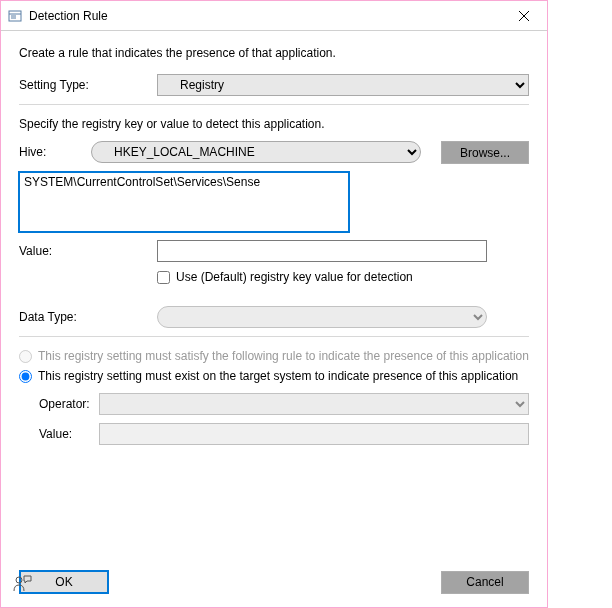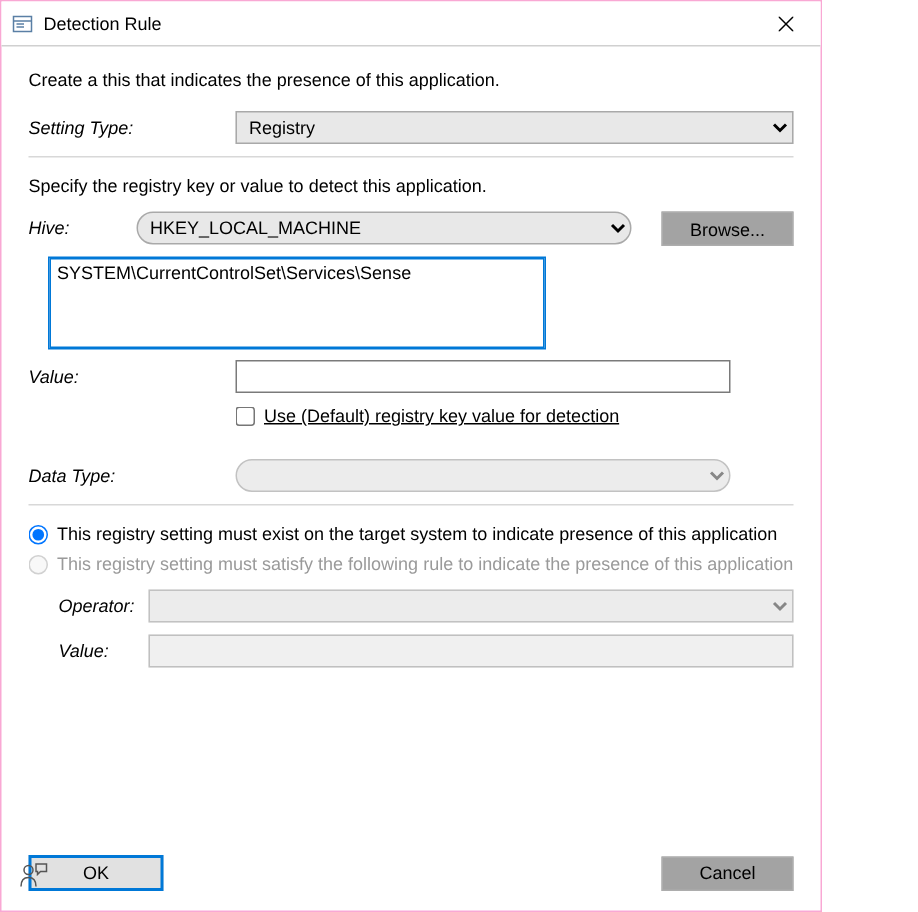--- a/index.html
+++ b/index.html
@@ -48,78 +48,76 @@
   }
   .intro { margin-bottom: 14px; }
   .row {
     display: flex;
     align-items: flex-start;
     margin-bottom: 8px;
   }
   .label-col {
     width: 138px;
     padding-top: 4px;
-    font-style: italic;
   }
   .field-col {
     flex: 1;
     display: flex;
     align-items: flex-start;
     gap: 10px;
   }
   hr.sep {
     border: none;
     border-top: 1px solid #d8d8d8;
     margin: 8px 0 12px 0;
   }
   .section-text { margin-bottom: 10px; }
   select.combo {
     height: 22px;
     border: 1px solid #a9a9a9;
     background: #e8e8e8;
     font-family: inherit;
     font-size: 12px;
-    padding: 0 4px;
+    padding: 0 18px;
   }
   select.combo.wide { width: 100%; }
   select.combo.mid { width: 330px; border-radius: 11px; }
   select.combo:disabled { color: #555; background:#e5e5e5; }
   button.std {
     width: 88px; height: 23px;
     border: 1px solid #adadad;
     background: #a3a3a3;
     font-family: inherit; font-size: 12px;
     cursor: pointer;
   }
   button.std:disabled { color:#888; }
   textarea.key {
     width: 330px; height: 60px;
     border: 1px solid #0078d7;
     outline: 1px solid #0078d7;
     font-family: inherit; font-size: 12px;
     padding: 2px 14px 2px 4px;
     resize: none;
     overflow-y: scroll;
-    margin-left: 14px;
   }
   input.txt {
     height: 22px;
     border: 1px solid #7a7a7a;
     font-family: inherit; font-size: 12px;
     padding: 0 4px;
   }
   input.txt:disabled, textarea:disabled { background:#f0f0f0; color:#888; border-color:#c0c0c0;}
   .checkbox-row {
     display: flex;
     align-items: center;
     gap: 6px;
     margin: 4px 0;
   }
   .checkbox-row input[type=checkbox]{ width:13px; height:13px; margin:0;}
-  .indent-checks { margin-left: 138px; width: 420px; text-decoration: underline; }
+  .indent-checks { margin-left: 138px; width: 420px; }
   .radio-row {
     display: flex;
     align-items: center;
     gap: 6px;
     margin: 6px 0;
   }
   .radio-row input[type=radio]{ width:13px; height:13px; margin:0;}
   .radio-row.disabled { color: #9a9a9a; }
   .sub-block {
     margin: 10px 0 0 20px;
@@ -164,21 +162,21 @@
     <div class="close">
       <svg width="10" height="10" viewBox="0 0 10 10">
           <line x1="0" y1="0" x2="10" y2="10" stroke="currentColor" stroke-width="1"></line>
           <line x1="10" y1="0" x2="0" y2="10" stroke="currentColor" stroke-width="1"></line>
         </svg>
     </div>
   </div>
 
   <div class="content">
 
-    <div class="intro">Create a this that indicates the presence of this application.</div>
+    <div class="intro">Create a rule that indicates the presence of that application.</div>
 
     <div class="row">
       <div class="label-col">Setting Type:</div>
       <div class="field-col">
         <select class="combo wide">
           <option>Registry</option>
         </select>
       </div>
     </div>
 
@@ -222,28 +220,28 @@
       <div class="label-col">Data Type:</div>
       <div class="field-col">
         <select class="combo mid" disabled="">
           <option></option>
         </select>
       </div>
     </div>
 
     <hr class="sep">
 
+    <label class="radio-row disabled">
+      <input type="radio" name="detmode" disabled="" style="">
+      <span>This registry setting must satisfy the following rule to indicate the presence of this application</span>
+    </label>
+
     <label class="radio-row">
       <input type="radio" name="detmode" checked="" style="">
       <span>This registry setting must exist on the target system to indicate presence of this application</span>
-    </label>
-
-    <label class="radio-row disabled">
-      <input type="radio" name="detmode" disabled="" style="">
-      <span>This registry setting must satisfy the following rule to indicate the presence of this application</span>
     </label>
 
     <div class="sub-block">
       <div class="row">
         <div class="label-col">Operator:</div>
         <div class="field-col">
           <select class="combo" style="width:430px" disabled="">
             <option></option>
           </select>
         </div>

